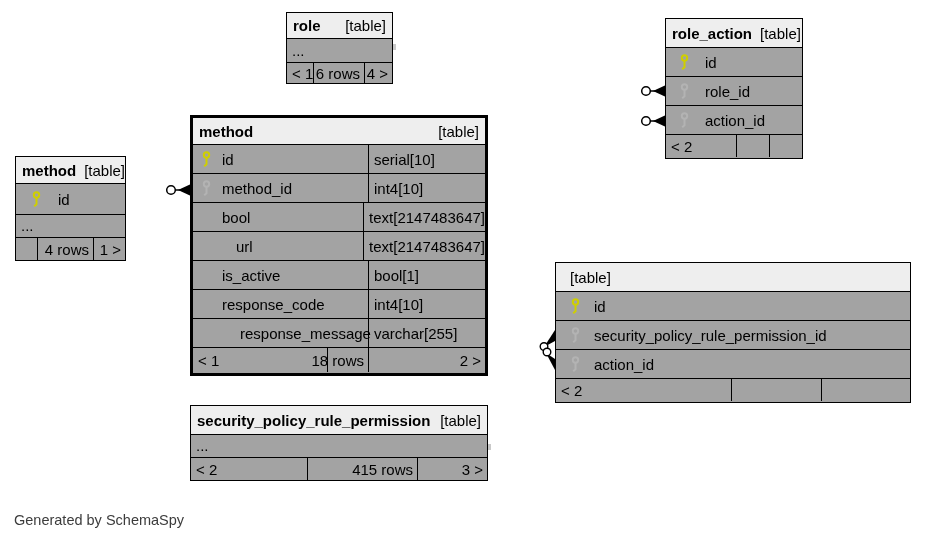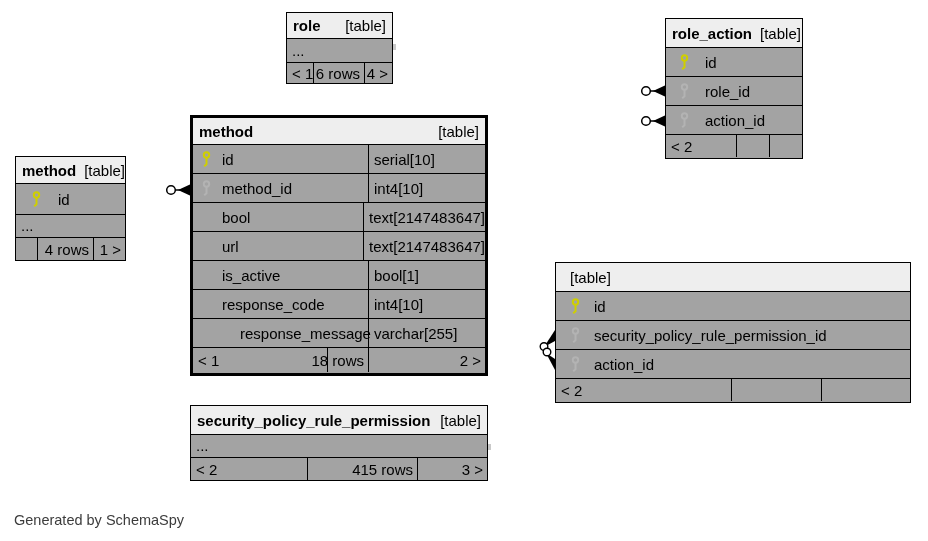--- a/index.html
+++ b/index.html
@@ -153,21 +153,21 @@
   </div>
 
   <div class="crow" style="height:29px;">
     <div class="cname" style="width:176px;border-right:1px solid #000;padding-left:29px;">
       <span>bool</span>
     </div>
     <div class="ctype">text[2147483647]</div>
   </div>
 
   <div class="crow" style="height:29px;">
-    <div class="cname" style="width:176px;border-right:1px solid #000;padding-left:29px;">
+    <div class="cname" style="width:176px;border-right:1px solid #000;padding-left:43px;">
       <span>url</span>
     </div>
     <div class="ctype">text[2147483647]</div>
   </div>
 
   <div class="crow" style="height:29px;">
     <div class="cname" style="width:176px;border-right:1px solid #000;padding-left:29px;">
       <span>is_active</span>
     </div>
     <div class="ctype">bool[1]</div>

